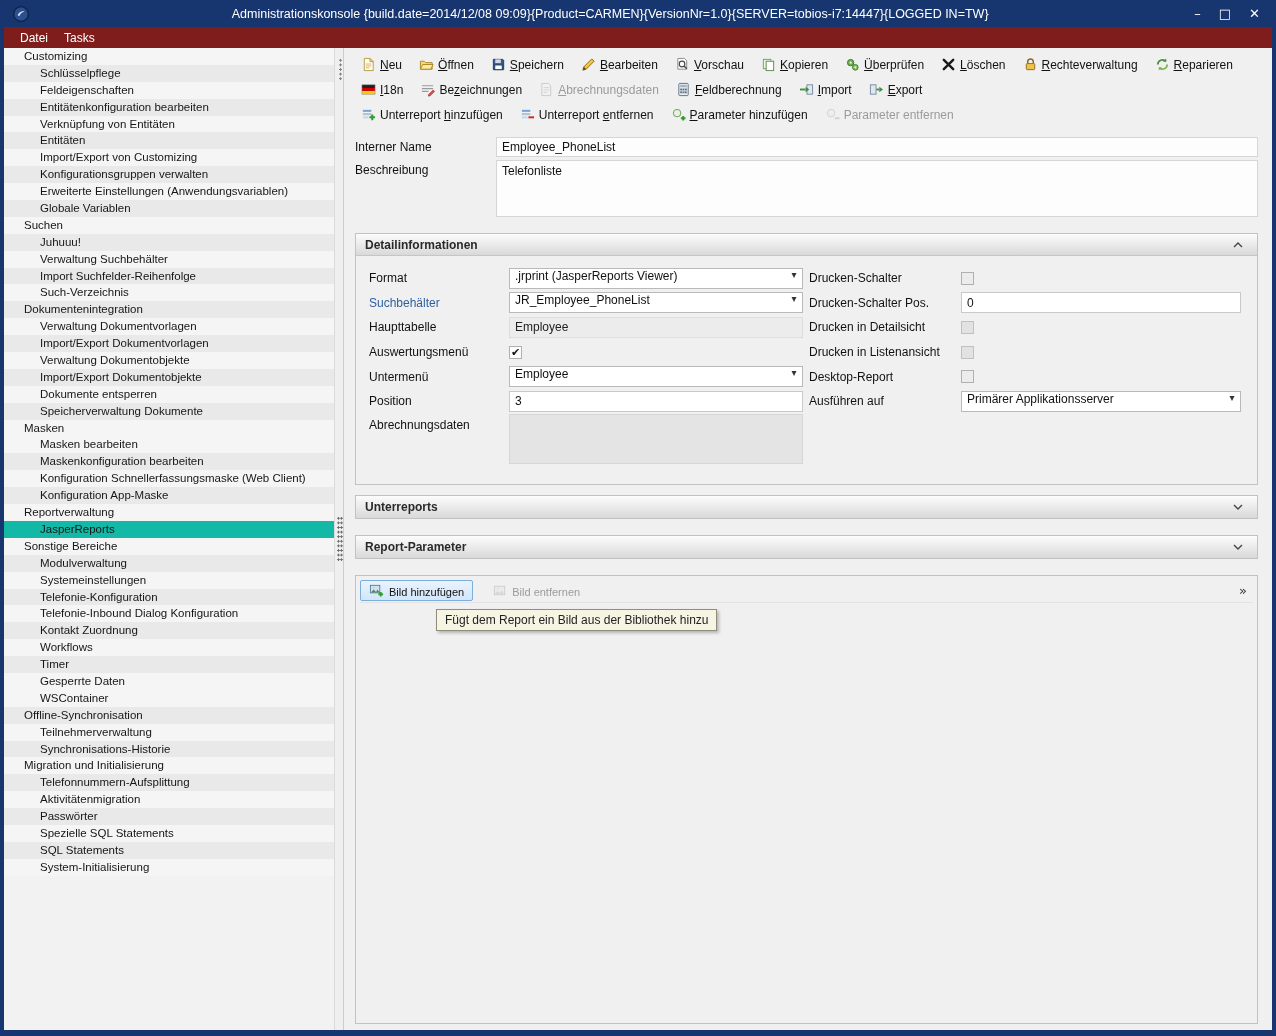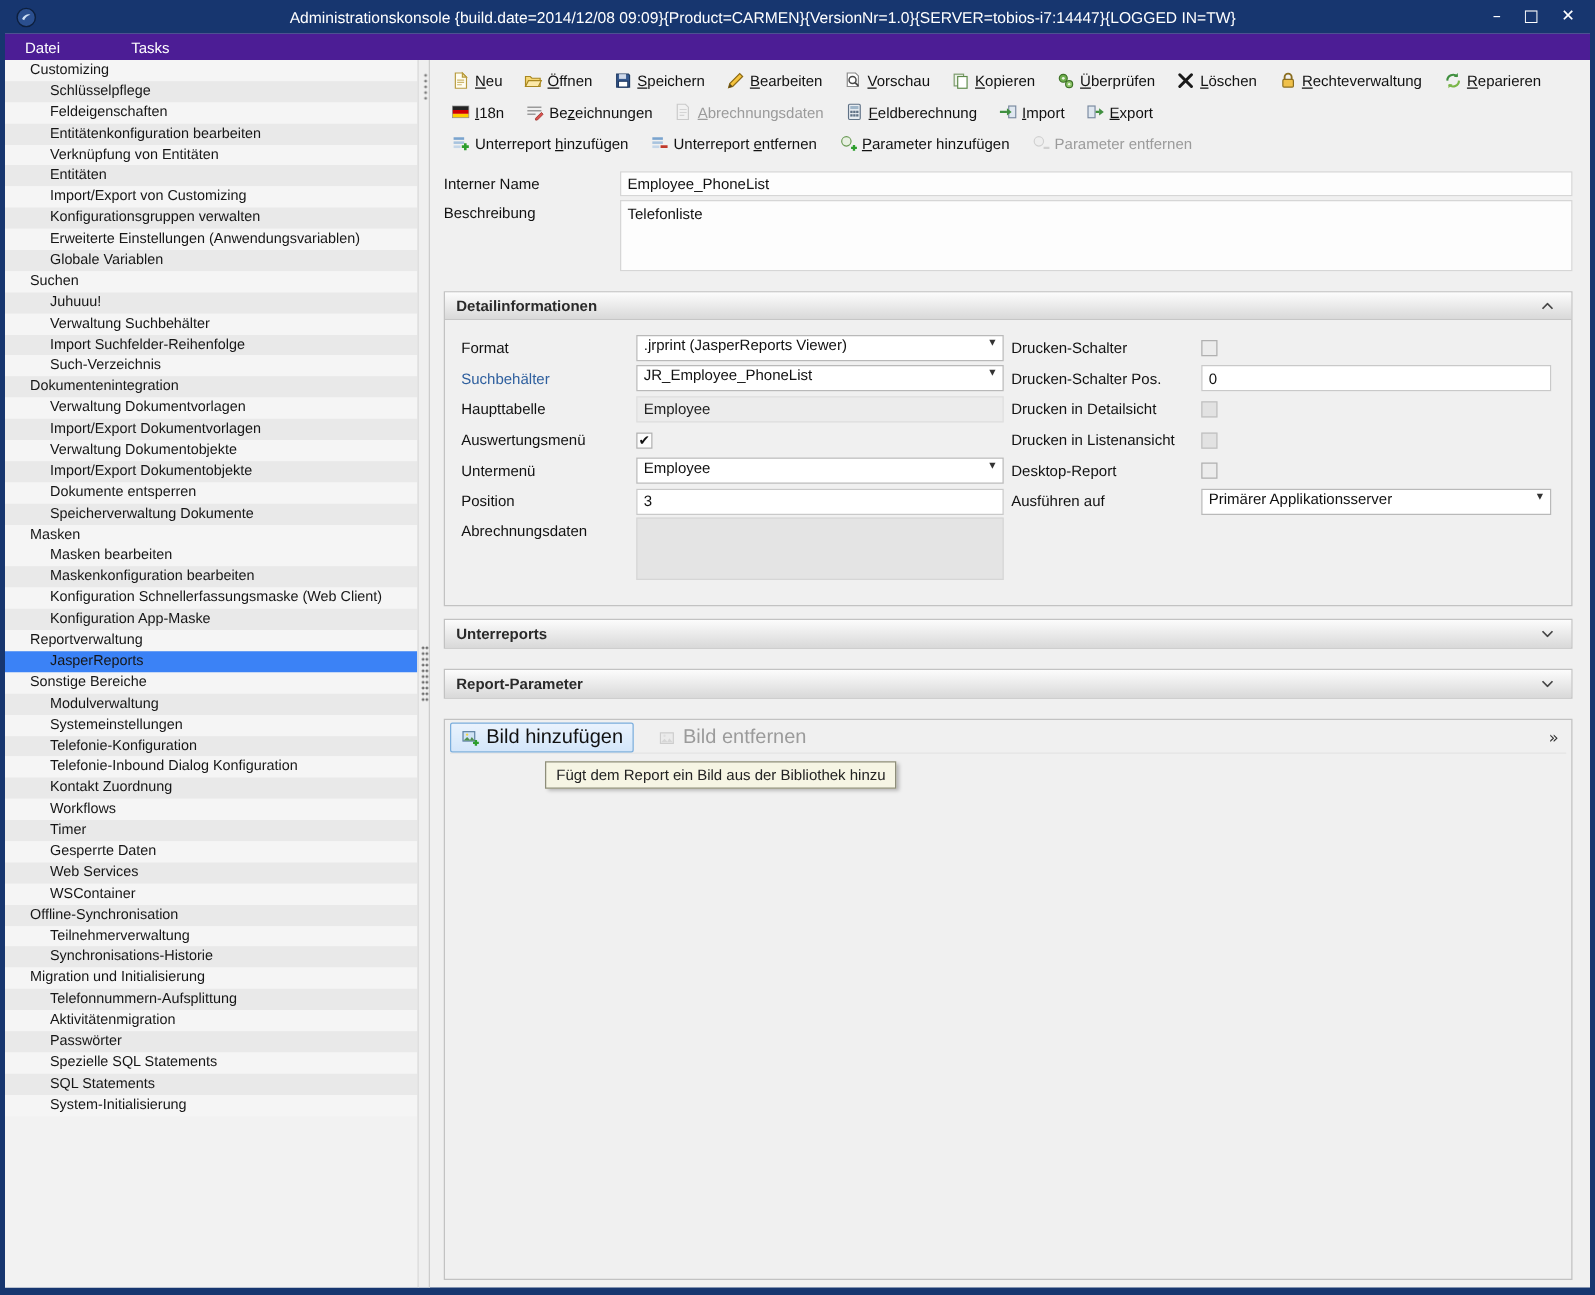--- a/index.html
+++ b/index.html
@@ -9,30 +9,30 @@
     border-left:4px solid #17366f;border-right:4px solid #17366f;border-bottom:6px solid #17366f;background:#f0f0f0;}
   
   .titlebar{flex:none;height:27px;background:#17366f;color:#fff;display:flex;align-items:center;padding:0 8px;}
   .app-icon{width:18px;height:18px;margin-right:6px;flex:none;}
   .app-icon svg{display:block;}
   .title{flex:1;text-align:center;font-size:12.5px;white-space:nowrap;overflow:hidden;}
   .win-controls{display:flex;gap:18px;margin-left:10px;margin-right:4px;font-size:13px;
     font-family:"DejaVu Sans",sans-serif;}
   .wc{cursor:default;line-height:1;}
   
-  .menubar{flex:none;height:21px;background:#4c1d95;color:#fff;display:flex;align-items:center;padding:0 8px;font-size:12px;gap:41px;}
+  .menubar{flex:none;height:21px;background:#7f1d1d;color:#fff;display:flex;align-items:center;padding:0 8px;font-size:12px;}
   .menu-item{padding:2px 8px;white-space:nowrap;}
   
   .content{flex:1;display:flex;min-height:0;}
   .sidebar{width:330px;flex:none;background:#f2f2f2;overflow:hidden;font-size:11.5px;}
   .sb-item{height:16.9px;line-height:16.9px;padding-left:20px;white-space:nowrap;color:#161616;cursor:default;}
   .sb-item.lvl1{padding-left:36px;}
   .sb-item.even{background:#f5f5f5;}
   .sb-item.odd{background:#e9e9e9;}
-  .sb-item.sel{background:#3b82f6;}
+  .sb-item.sel{background:#14b8a6;}
   .splitter{width:10px;flex:none;background:#efefef;border-left:1px solid #dadada;border-right:1px solid #cccccc;position:relative;}
   .grip-top{position:absolute;top:10px;left:3.5px;width:3px;height:22px;
     background:radial-gradient(circle,#7d7d7d 1px,transparent 1.3px);background-size:3px 4.6px;}
   .grip-mid{position:absolute;top:468px;left:2px;width:6px;height:46px;
     background:radial-gradient(circle,#6f6f6f 1px,transparent 1.3px);background-size:3px 4.6px;}
   
   .main{flex:1;display:flex;flex-direction:column;min-width:0;padding:0 14px 6px 11px;overflow:hidden;}
   .toolbar{padding-top:4px;flex:none;}
   .tb-row{display:flex;align-items:center;height:25px;white-space:nowrap;}
   .tb-btn{display:inline-flex;align-items:center;gap:4px;background:transparent;border:1px solid transparent;
@@ -74,22 +74,22 @@
   .cb{width:13px;height:13px;border:1px solid #b0b0b0;background:#ececec;display:inline-flex;
     align-items:center;justify-content:center;font-size:11px;line-height:1;color:#111;
     font-family:"DejaVu Sans",sans-serif;}
   .cb.checked{background:#fdfdfd;}
   .cb.disabled{background:#e2e2e2;border-color:#c0c0c0;}
   .ta-dis{background:#e4e4e4;border:1px solid #d6d6d6;height:50px;align-self:start;}
   
   .panel.images{flex:1;display:flex;flex-direction:column;min-height:0;}
   .images-bd{flex:1;position:relative;padding:3px 4px;min-height:0;}
   .img-toolbar{display:flex;align-items:center;height:24px;border-bottom:1px solid #e3e3e3;}
-  .img-btn{display:inline-flex;align-items:center;gap:5px;padding:2px 8px;border:1px solid transparent;
-    border-radius:2px;font-size:16px;color:#111;margin-right:10px;white-space:nowrap;cursor:default;}
+  .img-btn{display:inline-flex;align-items:flex-end;gap:5px;padding:2px 8px;border:1px solid transparent;
+    border-radius:2px;font-size:11px;color:#111;margin-right:10px;white-space:nowrap;cursor:default;}
   .img-btn.hover{background:linear-gradient(#eaf3fd,#d3e6fa);border:1px solid #7aaede;}
   .img-btn.disabled{color:#9b9b9b;}
   .img-btn.disabled .icon svg{filter:grayscale(1) opacity(.55);}
   .overflow{margin-left:auto;color:#333;font-size:13px;padding:0 6px;font-family:"DejaVu Sans",sans-serif;}
   .tooltip{position:absolute;left:80px;top:33px;background:#f6f5e4;border:1px solid #8e8e7a;
     padding:3px 8px;font-size:12px;color:#222;white-space:nowrap;box-shadow:2px 2px 3px rgba(0,0,0,.25);}
 </style>
 </head>
 <body>
 
@@ -148,21 +148,20 @@
           <div class="sb-item lvl1 odd sel">JasperReports</div>
           <div class="sb-item lvl0 even">Sonstige Bereiche</div>
           <div class="sb-item lvl1 odd">Modulverwaltung</div>
           <div class="sb-item lvl1 even">Systemeinstellungen</div>
           <div class="sb-item lvl1 odd">Telefonie-Konfiguration</div>
           <div class="sb-item lvl1 even">Telefonie-Inbound Dialog Konfiguration</div>
           <div class="sb-item lvl1 odd">Kontakt Zuordnung</div>
           <div class="sb-item lvl1 even">Workflows</div>
           <div class="sb-item lvl1 odd">Timer</div>
           <div class="sb-item lvl1 even">Gesperrte Daten</div>
-          <div class="sb-item lvl1 odd">Web Services</div>
           <div class="sb-item lvl1 even">WSContainer</div>
           <div class="sb-item lvl0 odd">Offline-Synchronisation</div>
           <div class="sb-item lvl1 even">Teilnehmerverwaltung</div>
           <div class="sb-item lvl1 odd">Synchronisations-Historie</div>
           <div class="sb-item lvl0 even">Migration und Initialisierung</div>
           <div class="sb-item lvl1 odd">Telefonnummern-Aufsplittung</div>
           <div class="sb-item lvl1 even">Aktivitätenmigration</div>
           <div class="sb-item lvl1 odd">Passwörter</div>
           <div class="sb-item lvl1 even">Spezielle SQL Statements</div>
           <div class="sb-item lvl1 odd">SQL Statements</div>

